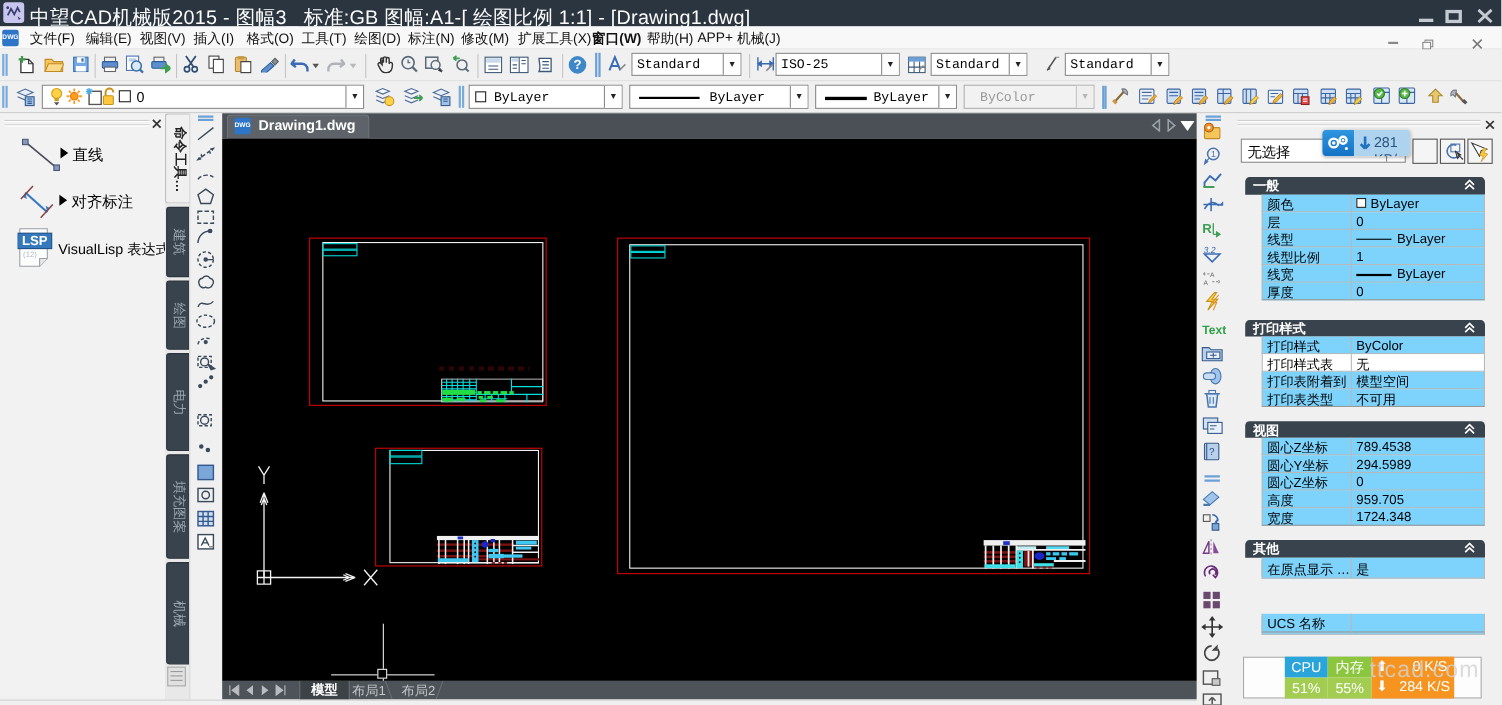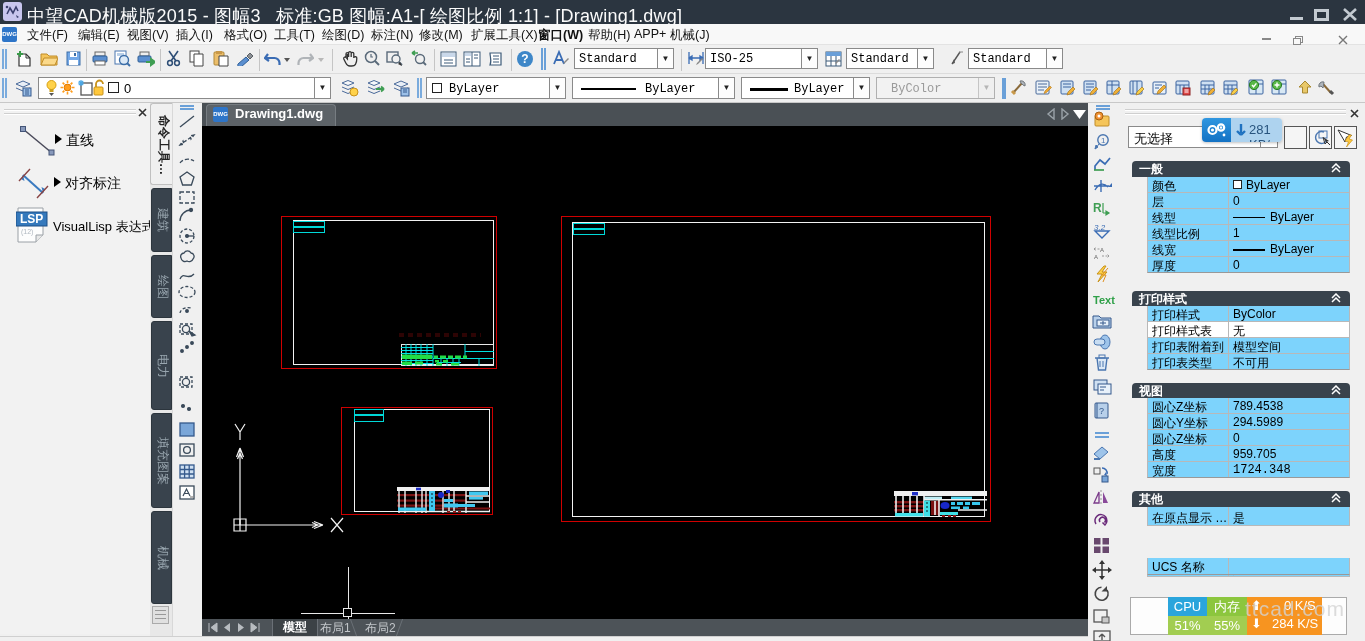--- a/index.html
+++ b/index.html
@@ -833,21 +833,21 @@
 <div class="abs prow" style="top:430px;">
     <span class="lbl">圆心Z坐标</span>
     <span class="vline"></span>
     <span class="val">0</span>
   </div>
 <div class="abs prow" style="top:446px;">
     <span class="lbl">高度</span>
     <span class="vline"></span>
     <span class="val">959.705</span>
   </div>
-<div class="abs prow" style="top:462px;border-bottom:1px solid #999;font-family:Liberation Mono, monospace;">
+<div class="abs prow" style="top:462px;border-bottom:1px solid #999;">
     <span class="lbl">宽度</span>
     <span class="vline"></span>
     <span class="val">1724.348</span>
   </div>
 <div class="abs sechead" style="top:491px;height:16px;">
     <span class="t">其他</span>
     <svg class="chev" width="12" height="10" viewBox="0 0 12 10">
       <path d="M2 5 L6 1 L10 5 M2 9 L6 5 L10 9" stroke="#fff" stroke-width="1.5" fill="none"></path>
     </svg>
   </div>

